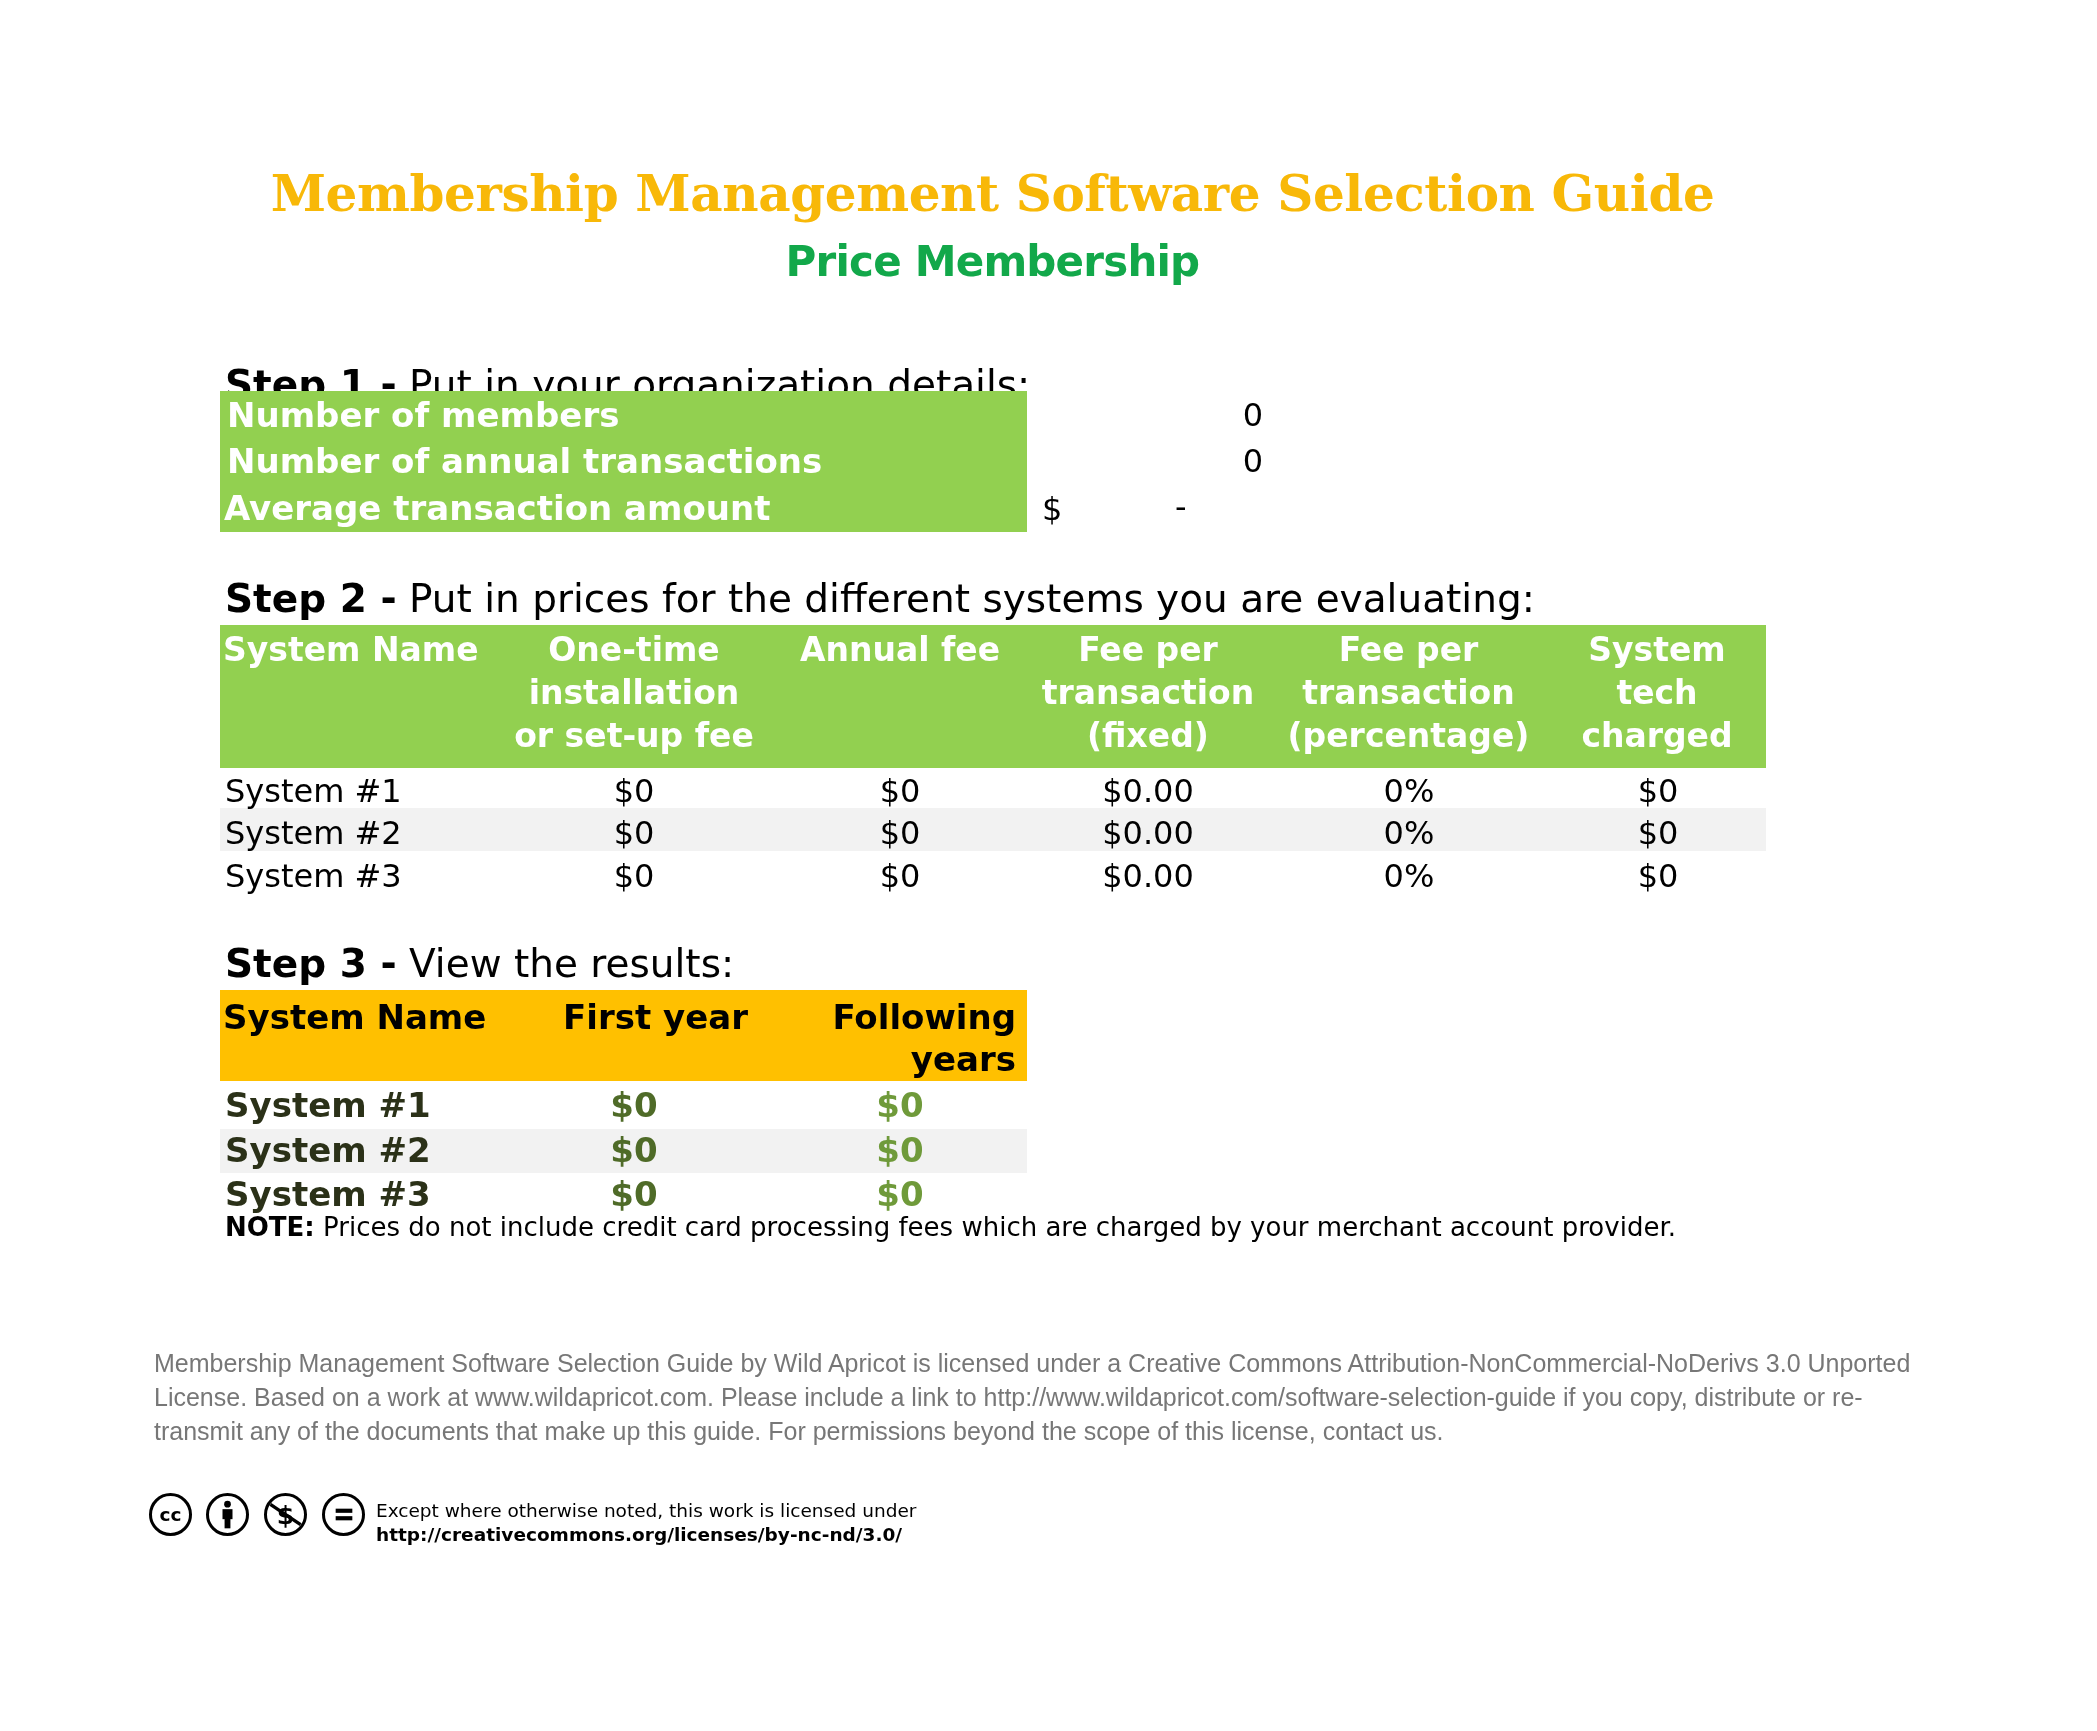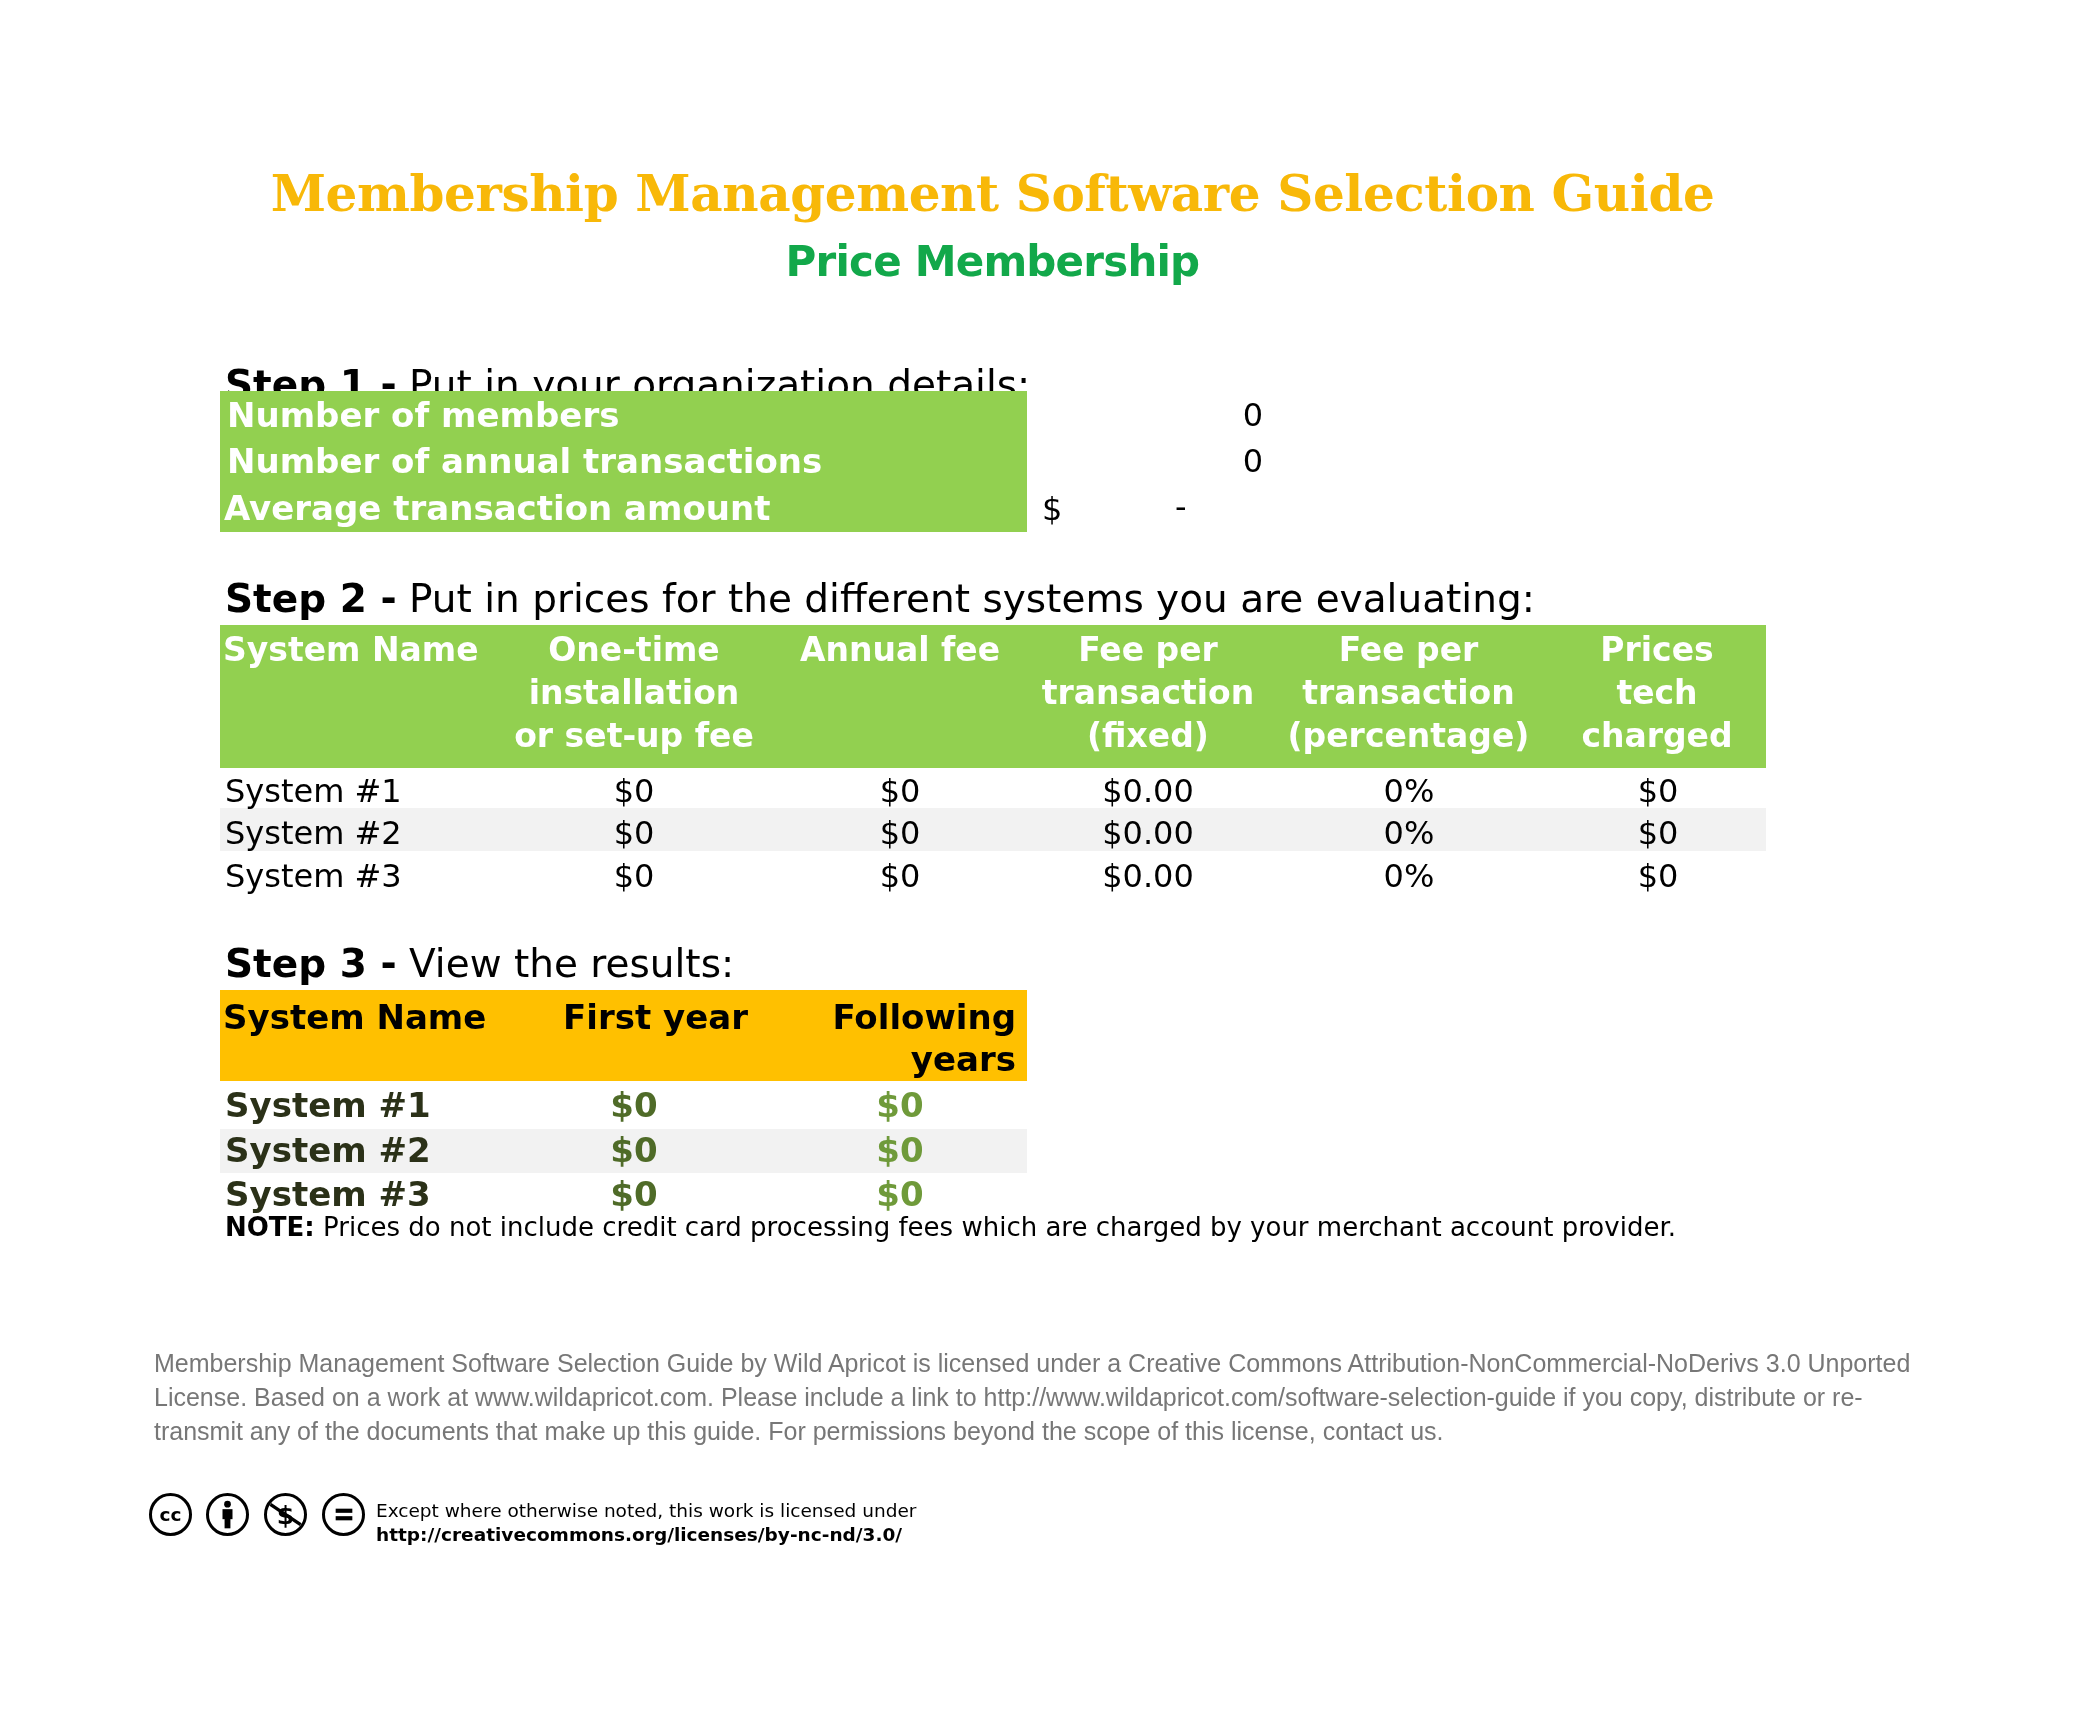--- a/index.html
+++ b/index.html
@@ -62,21 +62,21 @@
   <div>Fee per</div>
   <div>transaction</div>
   <div>(fixed)</div>
 </div>
 <div class="abs hdr" style="left:1275px; width:267px; top:628px;">
   <div>Fee per</div>
   <div>transaction</div>
   <div>(percentage)</div>
 </div>
 <div class="abs hdr" style="left:1548px; width:218px; top:628px;">
-  <div>Prices</div>
+  <div>System</div>
   <div>tech</div>
   <div>charged</div>
 </div>
 
 <div class="abs band" style="left:220px; top:808px; width:1546px; height:43px;"></div>
 
 <div class="abs" style="left:0; top:769px; width:2098px; height:43px;">
   <div class="abs cell" style="left:225px; top:3.4px; text-align:left;">System #1</div>
   <div class="abs cell" style="left:550px; width:168px; top:3.4px;">$0</div>
   <div class="abs cell" style="left:816px; width:168px; top:3.4px;">$0</div>

